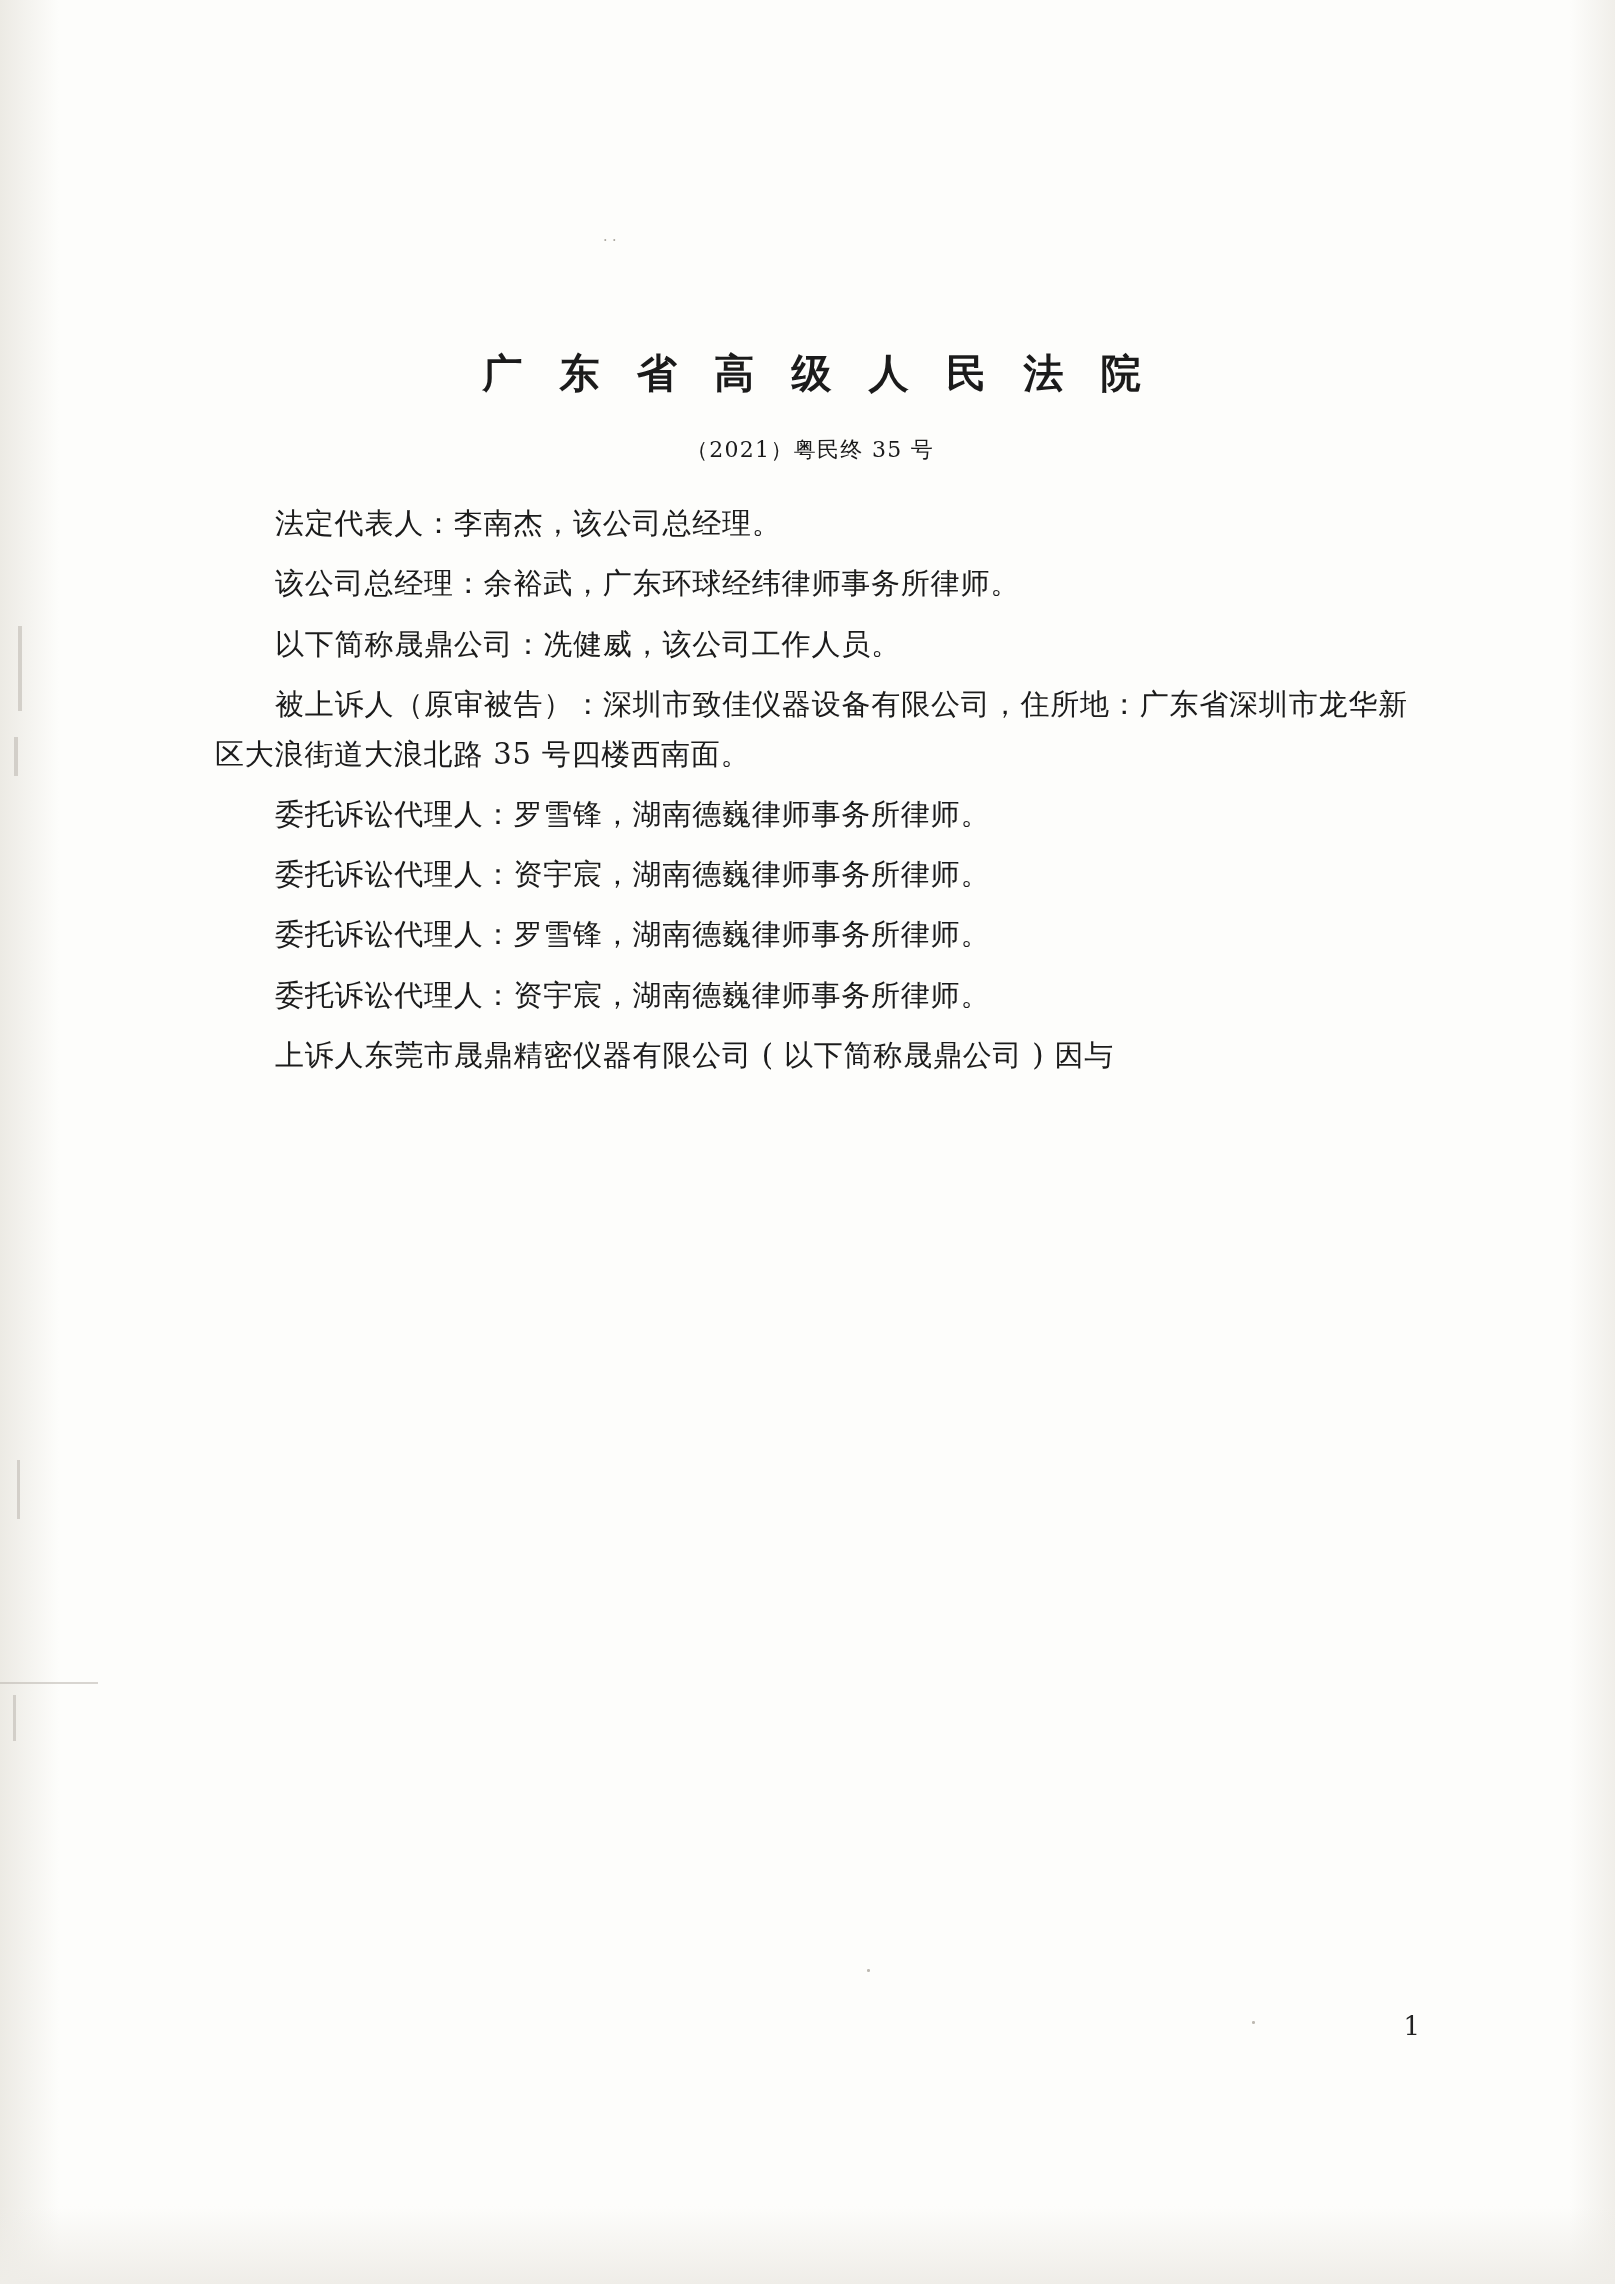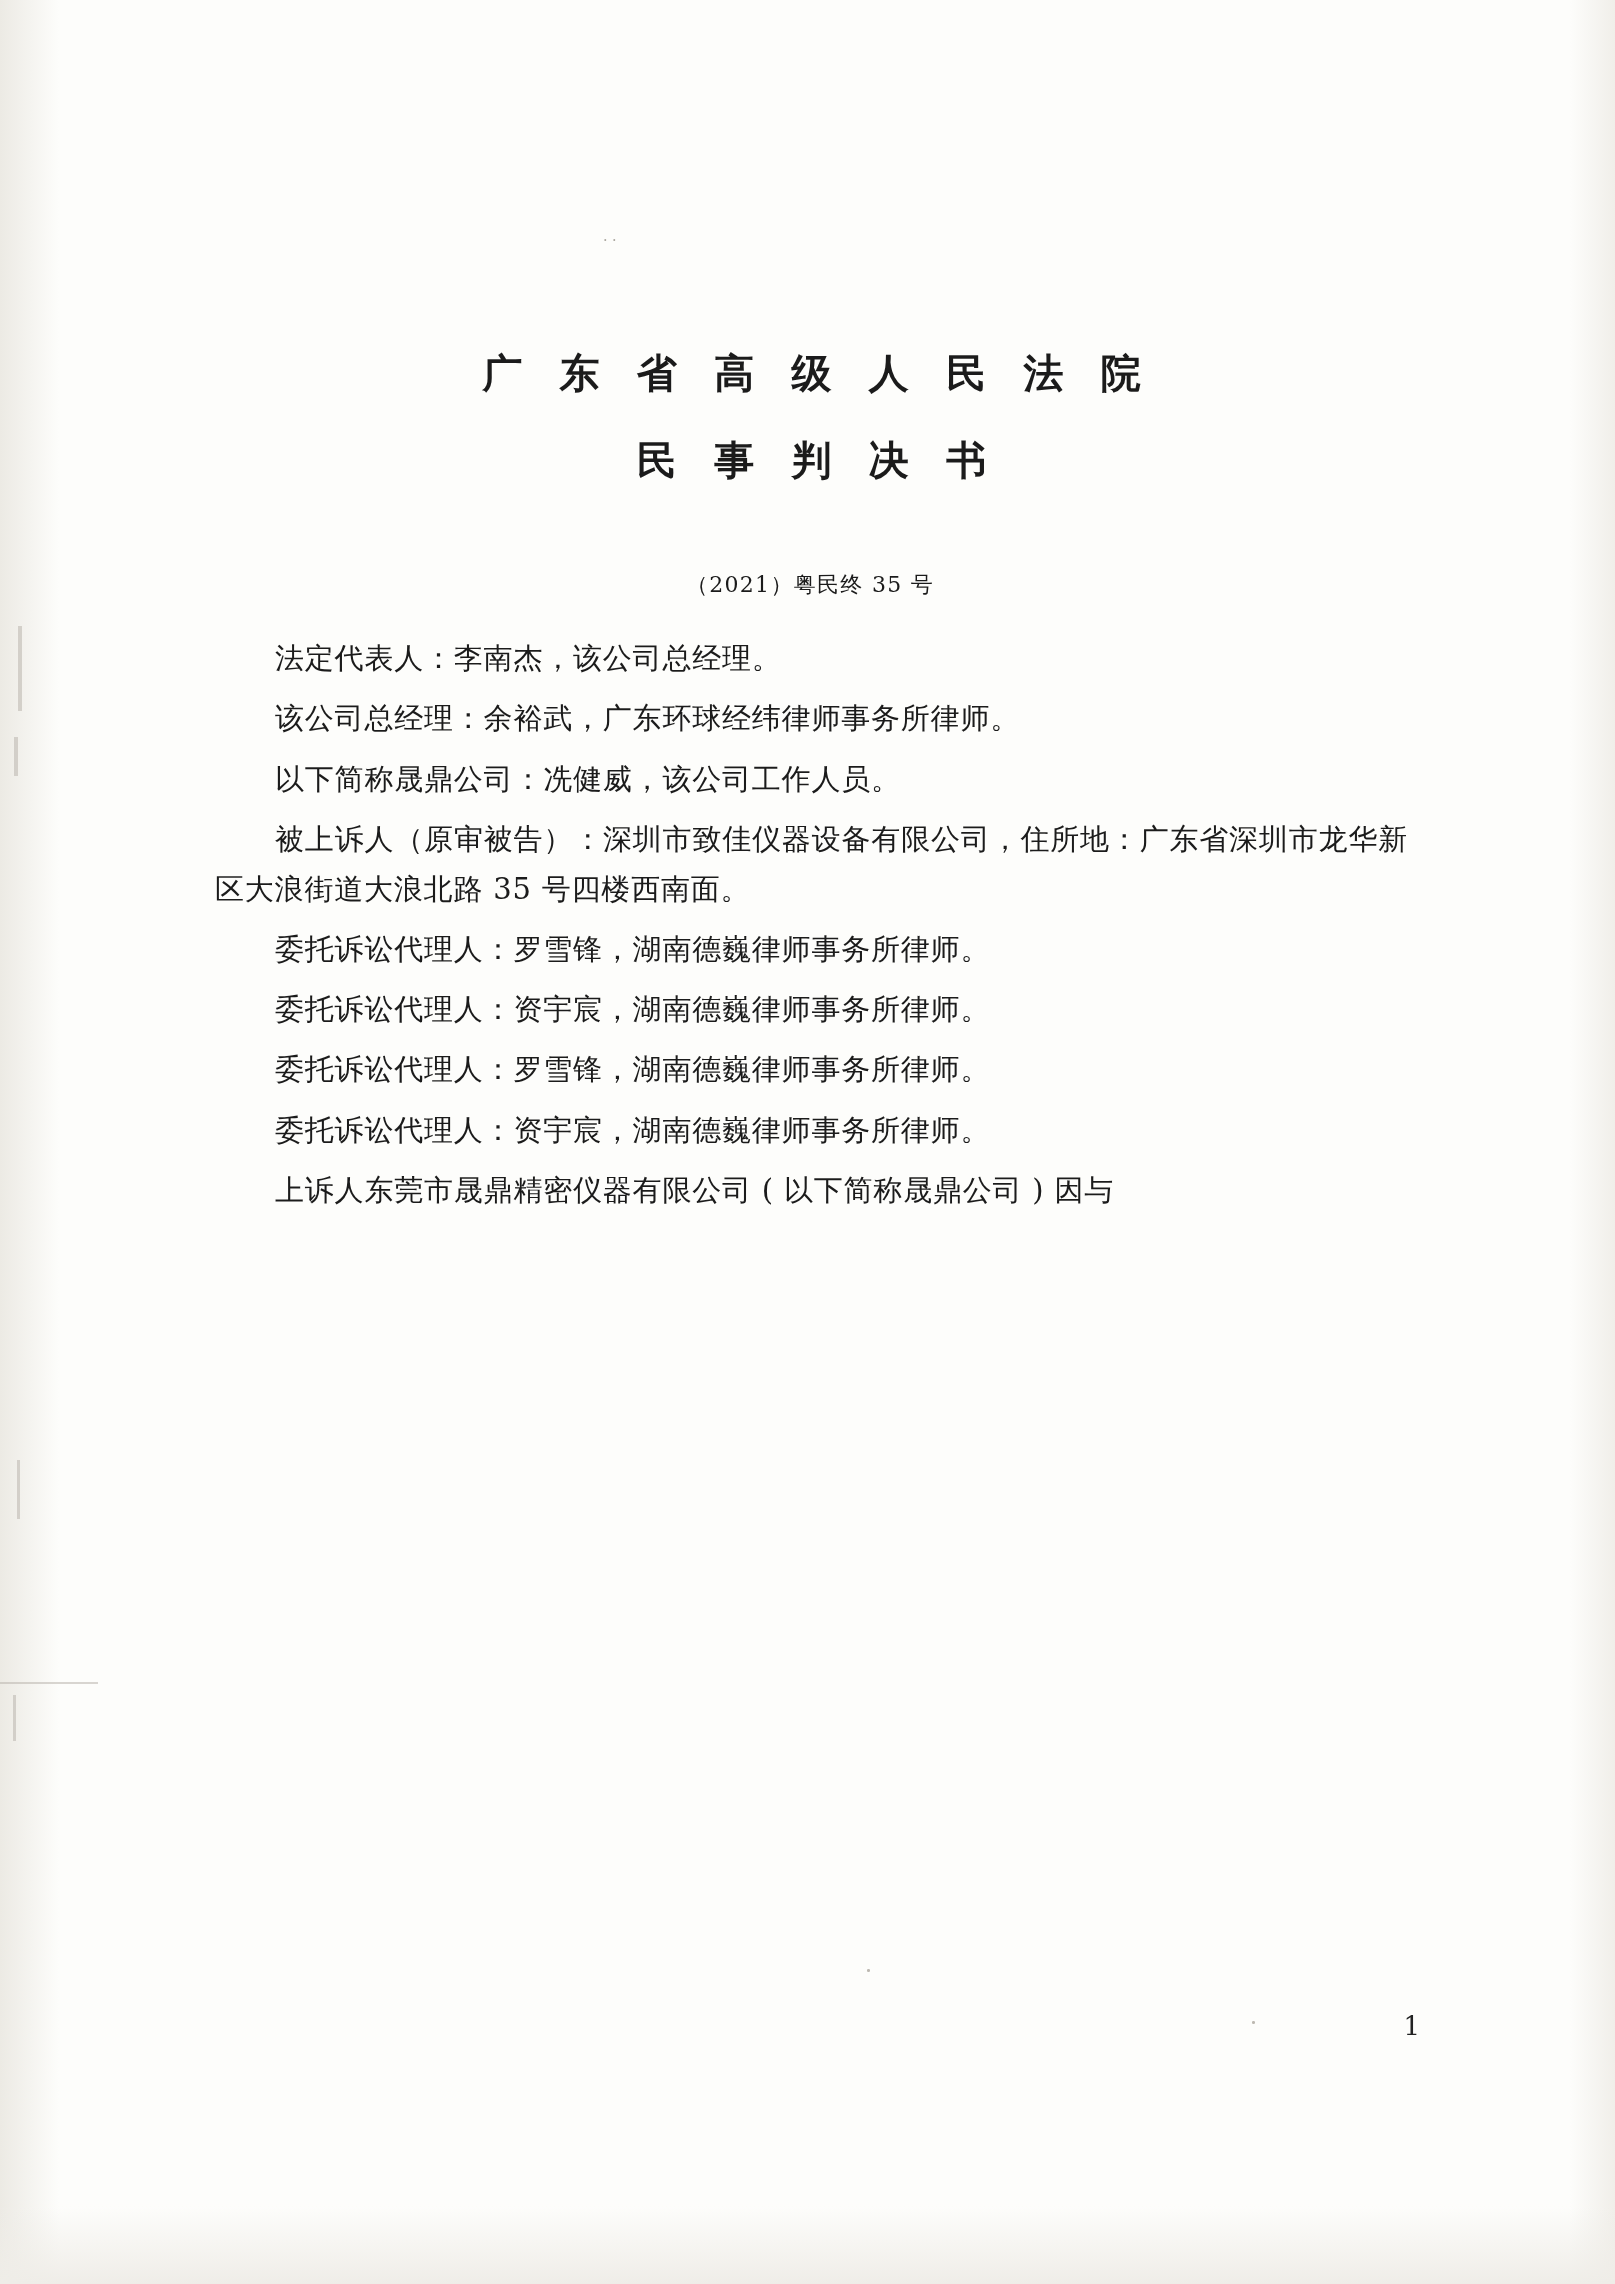--- a/index.html
+++ b/index.html
@@ -123,21 +123,20 @@
   <div class="scan-mark" style="left:13px; top:1695px; width:3.3px; height:46px;"></div>
   <div class="scan-mark" style="left:0px; top:1682px; width:98px; height:2px;"></div>
 
   <div class="tiny-mark" style="left:603px; top:228px;">. .</div>
   <div class="speck" style="left:867px; top:1969px;"></div>
   <div class="speck" style="left:1252px; top:2021px;"></div>
 
   <div class="content">
 
     <h1 class="title-1">广 东 省 高 级 人 民 法 院</h1>
-    <h2 class="title-2">民 事 判 决 书</h2>
 
     <div class="case-no">（2021）粤民终 35 号</div>
 
     <p class="para indent">法定代表人：李南杰，该公司总经理。</p>
     <p class="para indent">该公司总经理：余裕武，广东环球经纬律师事务所律师。</p>
     <p class="para indent">以下简称晟鼎公司：冼健威，该公司工作人员。</p>
     <p class="para indent">被上诉人（原审被告）：深圳市致佳仪器设备有限公司，住所地：广东省深圳市龙华新区大浪街道大浪北路 35 号四楼西南面。</p>
     <p class="para indent">委托诉讼代理人：罗雪锋，湖南德巍律师事务所律师。</p>
     <p class="para indent">委托诉讼代理人：资宇宸，湖南德巍律师事务所律师。</p>
     <p class="para indent">委托诉讼代理人：罗雪锋，湖南德巍律师事务所律师。</p>

